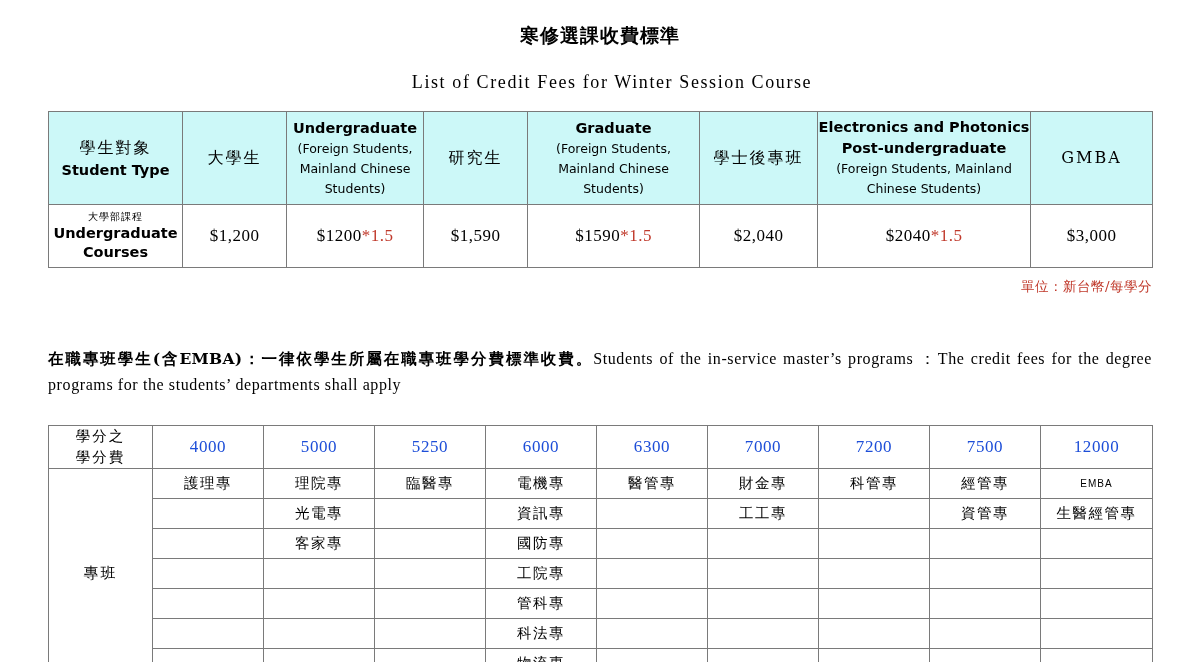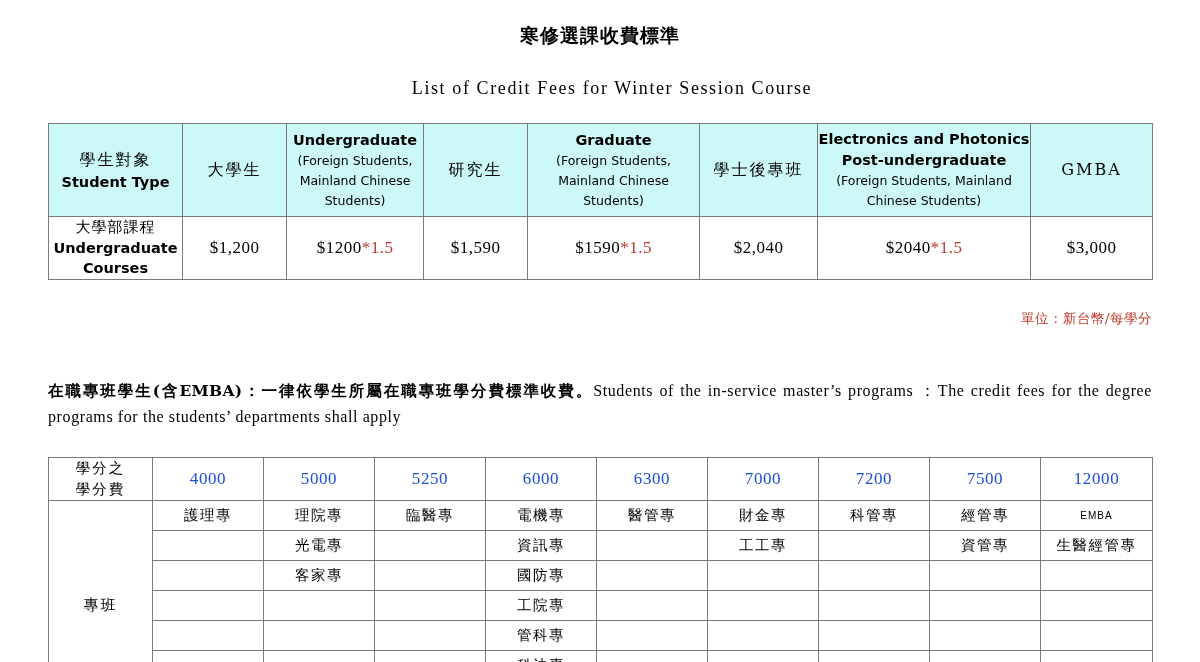--- a/index.html
+++ b/index.html
@@ -30,21 +30,21 @@
     letter-spacing: 1px;
     margin: 7px;
     padding-top: 17px;
     line-height: 1.2;
   }
   .doc-subtitle {
     text-align: center;
     font-family: "Liberation Serif", "DejaVu Serif", serif;
     font-size: 18px;
     letter-spacing: 1.6px;
-    margin: 16px;
+    margin: 10px;
     padding-top: 15px;
     padding-bottom: 8px;
     line-height: 1.2;
     padding-left: 24px;
   }
 
   
   .t1-wrap {
     margin: 0 auto;
     width: 1104px;
@@ -80,22 +80,22 @@
   .th-en-sub {
     font-family: "DejaVu Sans", "Liberation Sans", sans-serif;
     font-weight: normal;
     font-size: 12.5px;
     line-height: 1.6;
   }
   .t1 tbody td {
     height: 62px;
   }
   .td-label-cn {
-    font-family: Liberation Mono, monospace;
-    font-size: 15px;
+    font-family: Liberation Serif, serif;
+    font-size: 10px;
     letter-spacing: 1px;
     line-height: 1.35;
   }
   .td-label-en {
     font-family: "DejaVu Sans", "Liberation Sans", sans-serif;
     font-weight: bold;
     font-size: 14.5px;
     line-height: 1.35;
   }
   .money {
@@ -113,21 +113,20 @@
     margin: 0 auto;
     text-align: right;
     color: #C0392B;
     padding-top: 8px;
     line-height: 1.55;
   }
   .unit-note .u-cn {
     font-family: "DejaVu Serif", "Liberation Serif", serif;
     font-size: 13.5px;
     letter-spacing: 0.5px;
-    margin-top: 20px;
   }
   .unit-note .u-en {
     font-family: "Liberation Serif", "DejaVu Serif", serif;
     font-size: 14px;
     letter-spacing: 0.5px;
   }
 
   
   .para {
     width: 1104px;

